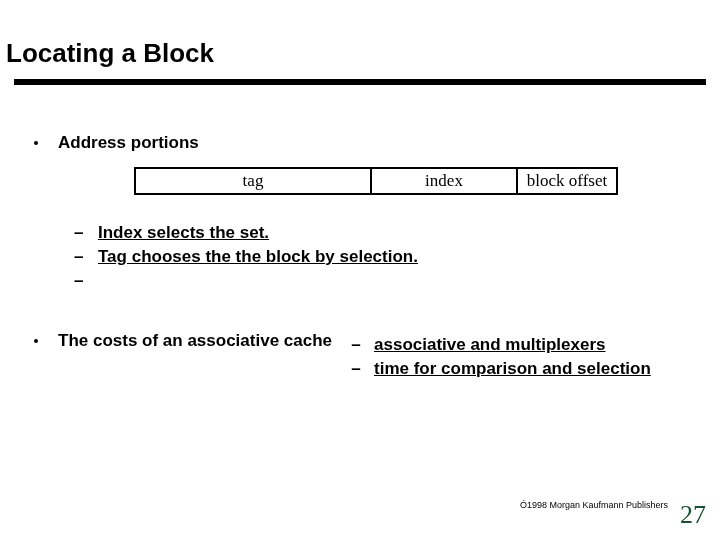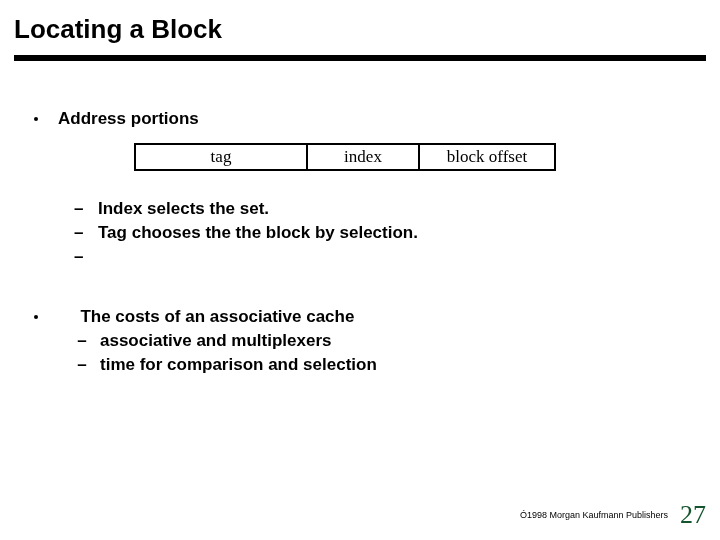--- a/index.html
+++ b/index.html
@@ -8,21 +8,22 @@
     height: 540px;
     background: #ffffff;
     font-family: Arial, Helvetica, sans-serif;
     position: relative;
     overflow: hidden;
   }
   .title {
     font-size: 26px;
     font-weight: bold;
     color: #000;
-    padding: 14px 0 10px 14px;
+    padding: 14px 0 10px 6px;
+    margin-top: 24px;
   }
   .rule {
     height: 6px;
     background: #000;
     margin: 0 14px 0 14px;
   }
   .content {
     padding: 48px 14px 0 14px;
   }
   .bullet-row {
@@ -51,51 +52,52 @@
     margin-left: 120px;
     margin-bottom: 28px;
   }
   .table-cell {
     border: 2px solid #000;
     font-family: "Times New Roman", Times, serif;
     font-size: 17px;
     text-align: center;
     padding: 2px 0;
   }
-  .cell-tag { width: 172px; border-right: none; }
-  .cell-index { width: 112px; border-right: none; }
-  .cell-offset { width: 138px; }
+  .cell-tag { width: 236px; border-right: none; }
+  .cell-index { width: 146px; border-right: none; }
+  .cell-offset { width: 102px; }
   .sub-list {
     margin-left: 60px;
     margin-bottom: 40px;
   }
   .sub-item {
     display: flex;
     align-items: flex-start;
     margin-bottom: 4px;
   }
   .dash {
     font-size: 17px;
     font-weight: bold;
     margin-right: 12px;
     min-width: 12px;
   }
   .sub-text {
     font-size: 17px;
     font-weight: bold;
+    text-decoration: underline;
   }
   .sub-list2 {
     margin-left: 60px;
   }
   .footer {
     position: absolute;
     bottom: 10px;
     right: 14px;
     display: flex;
-    align-items: center;
+    align-items: flex-start;
     gap: 12px;
   }
   .copyright {
     font-size: 9px;
     color: #000;
   }
   .pagenum {
     font-family: "Times New Roman", Times, serif;
     font-size: 26px;
     color: #14532d;
@@ -129,21 +131,21 @@
       <div class="dash">–</div>
       <div class="sub-text">Tag chooses the the block by selection.</div>
     </div>
     <div class="sub-item">
       <div class="dash">–</div>
     </div>
   </div>
 
   <div class="bullet-row">
     <div class="bullet-dot"></div>
-    <div style="display:flex; flex-direction:column;">
+    <div style="display:flex; flex-direction:row;">
       <div class="bullet-text">The costs of an associative cache</div>
       <div class="sub-list2" style="margin-left:18px; margin-top:4px;">
         <div class="sub-item">
           <div class="dash">–</div>
           <div class="sub-text">associative and multiplexers</div>
         </div>
         <div class="sub-item">
           <div class="dash">–</div>
           <div class="sub-text">time for comparison and selection</div>
         </div>

